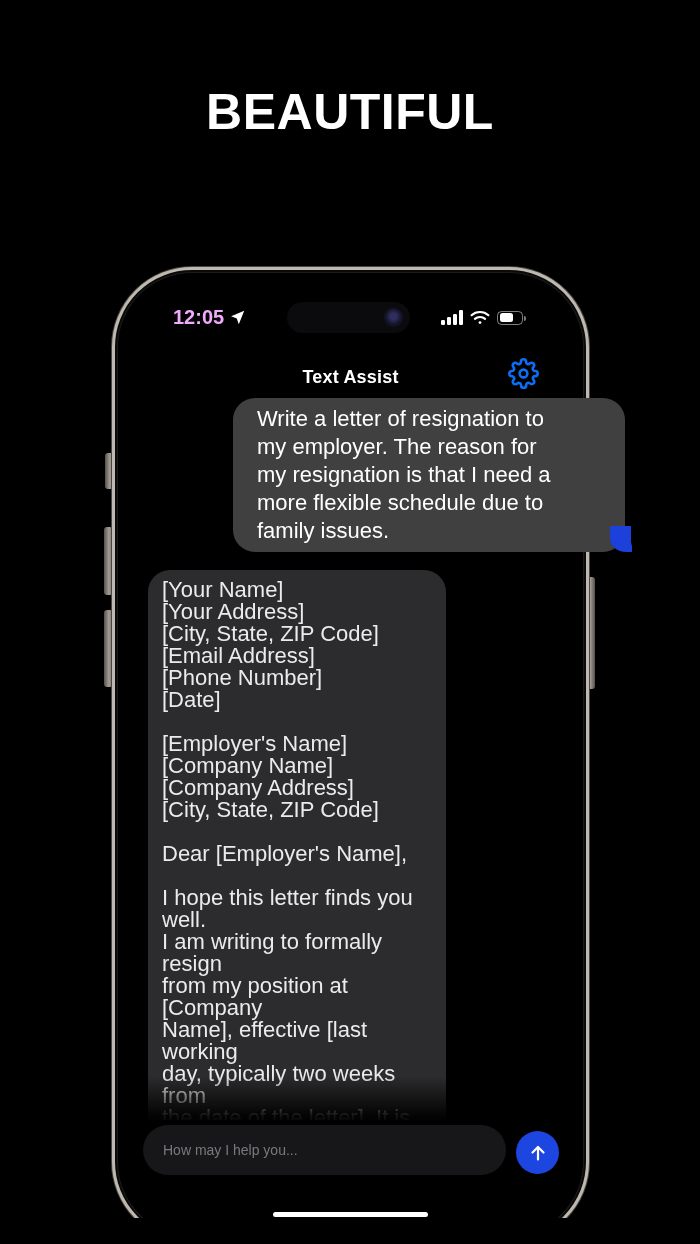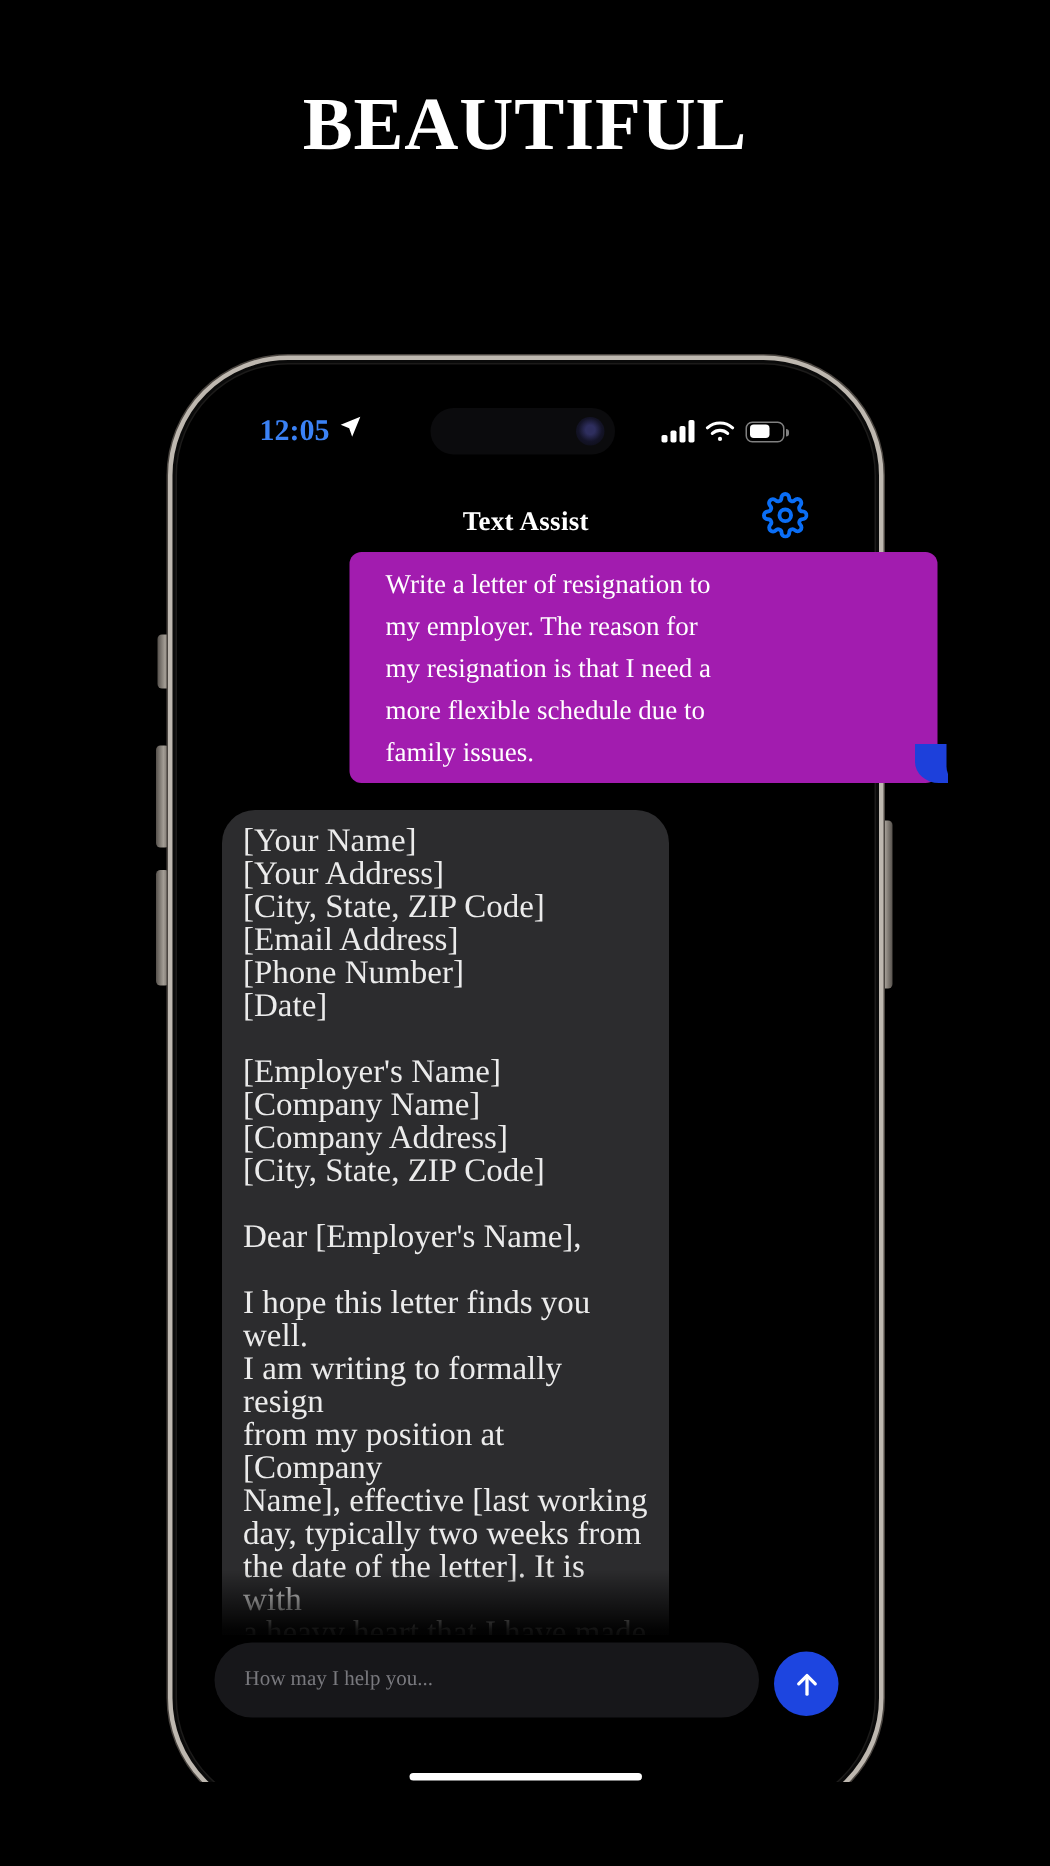--- a/index.html
+++ b/index.html
@@ -1,19 +1,20 @@
 <!DOCTYPE html>
 <html><head>
 <meta charset="utf-8">
 <style>
   html,body{margin:0;padding:0;background:#000;}
   *{box-sizing:border-box;}
   #stage{
     position:relative;width:700px;height:1188px;background:#000;overflow:hidden;
-    font-family:Liberation Serif, serif;
+    font-family:Liberation Sans, sans-serif;
+    margin-top:30px;
   }
   
   .hero{
     position:absolute;left:0;top:48px;width:700px;text-align:center;
     color:#fff;font-weight:800;font-size:50px;line-height:69px;letter-spacing:.5px;
   }
   
   .side-btn{
     position:absolute;border-radius:3px;z-index:0;
     background:linear-gradient(90deg,#56514c,#a39d95 55%,#6b655f);
@@ -22,22 +23,22 @@
   .btn-vol-up{left:104px;top:497px;width:9px;height:68px;}
   .btn-vol-down{left:104px;top:580px;width:9px;height:77px;}
   .btn-power{left:586px;top:547px;width:9px;height:112px;background:linear-gradient(90deg,#6b655f,#a39d95 45%,#56514c);}
   .phone{
     position:absolute;left:112px;top:237px;width:477px;height:975px;z-index:1;
     background:#000;border:3px solid #beb8b0;border-radius:80px;
     box-shadow:0 0 0 1px #4a4540, inset 0 0 0 2px #0a0a0a, inset 0 0 0 3px #1c1b1a;
   }
   
   .status-left{
-    position:absolute;left:58px;top:36px;display:flex;gap:5px;
-    color:#3b82f6;font-size:20px;font-weight:700;
+    position:absolute;left:58px;top:36px;display:flex;align-items:center;gap:5px;
+    color:#f0abfc;font-size:20px;font-weight:700;
   }
   .dynamic-island{
     position:absolute;left:172px;top:32px;width:123px;height:31px;border-radius:16px;
     background:#0b0b0d;
   }
   .camera{
     position:absolute;right:7px;top:6px;width:19px;height:19px;border-radius:50%;
     background:radial-gradient(circle at 50% 45%, #2e2e5e 0 22%, #141428 55%, #0a0a10 100%);
   }
   .status-right{
@@ -51,22 +52,22 @@
   
   .app-title{
     position:absolute;left:0;top:97px;width:471px;text-align:center;
     color:#fff;font-size:18px;font-weight:700;letter-spacing:.2px;
   }
   .gear-btn{position:absolute;left:392px;top:88px;width:32px;height:32px;background:none;border:0;padding:0;cursor:pointer;}
   
   .bubble{position:absolute;white-space:pre-line;}
   .bubble-user{
     left:118px;top:128px;width:392px;height:154px;z-index:5;
-    background:#a21caf;border-radius:8px;color:#fff;
-    font-size:18px;line-height:28px;padding:7px 24px;
+    background:#404040;border-radius:22px;color:#fff;
+    font-size:22px;line-height:28px;padding:7px 24px;
   }
   .bubble-user::before{
     content:"";position:absolute;right:-7px;bottom:0;width:22px;height:26px;
     background:#1d40db;border-bottom-left-radius:16px 14px;
   }
   .bubble-user::after{
     content:"";position:absolute;right:-24px;bottom:-1px;width:18px;height:28px;
     background:#000;border-bottom-left-radius:12px;
   }
   .bubble-assistant{

